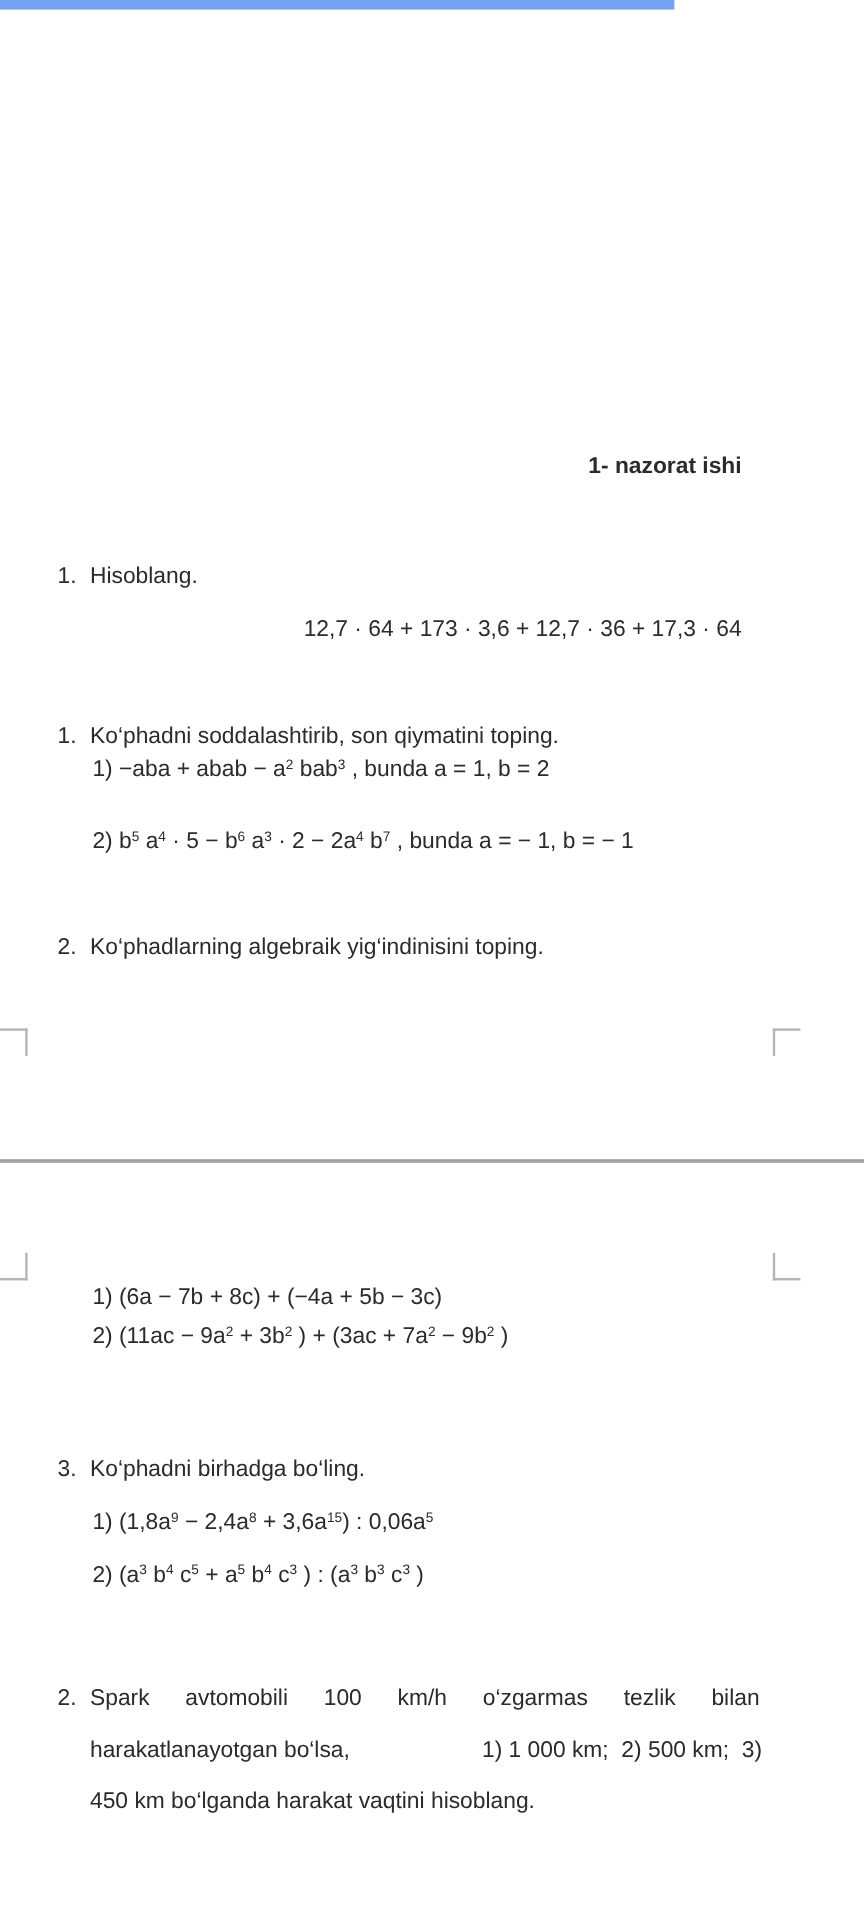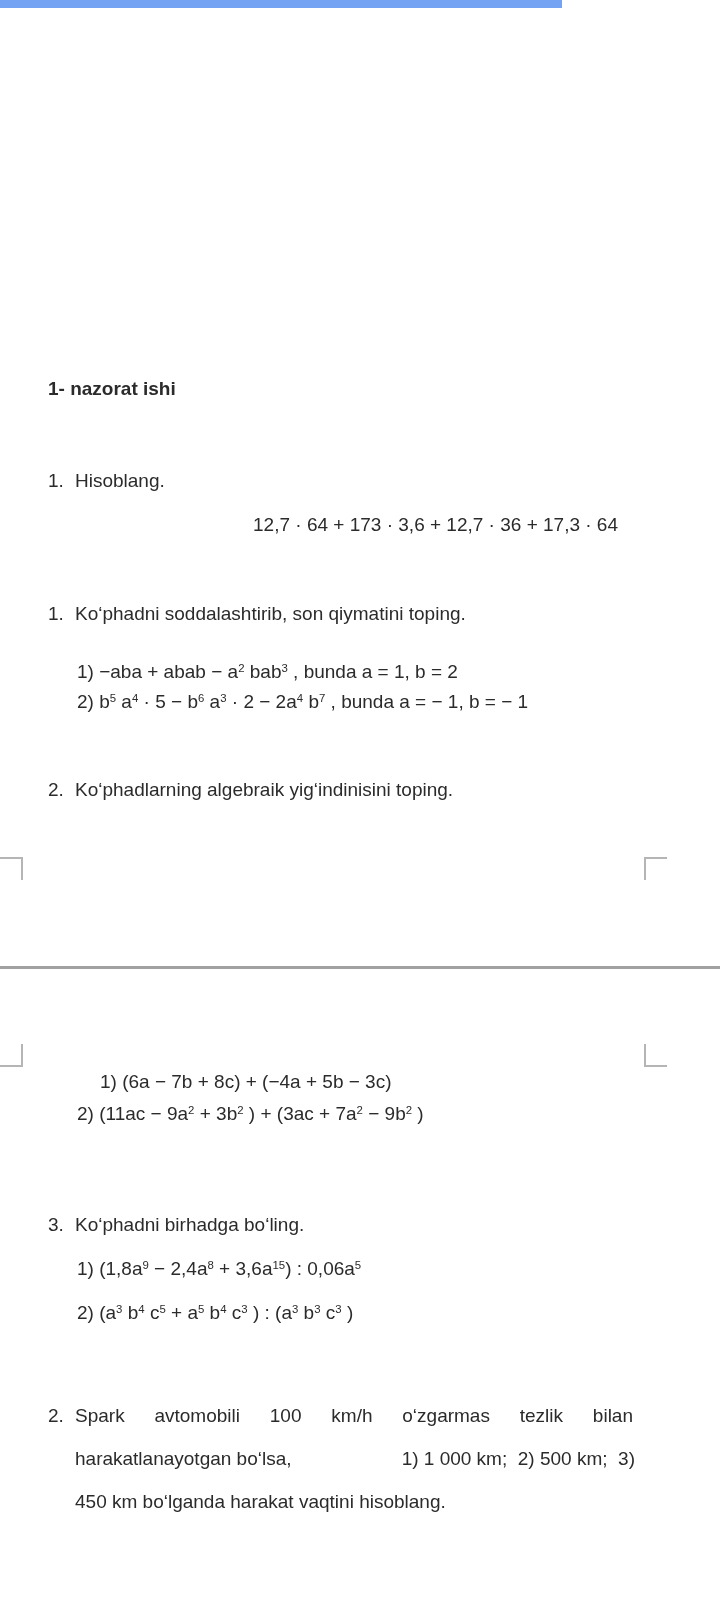--- a/index.html
+++ b/index.html
@@ -3,21 +3,21 @@
 <meta charset="utf-8">
 <style>
   html,body{margin:0;padding:0;}
   body{
     width:720px;height:1600px;position:relative;background:#ffffff;overflow:hidden;
     font-family:"Liberation Sans","DejaVu Sans",sans-serif;
     font-size:19px;line-height:24px;color:#2b2b2b;
   }
   .abs{position:absolute;}
   .progress{position:absolute;left:0;top:0;width:562px;height:8px;background:#74a3f3;}
-  .title{left:48px;top:377px;width:570px;text-align:left;font-weight:700;}
+  .title{left:48px;top:377px;width:570px;text-align:right;font-weight:700;}
   .row{position:absolute;left:48px;display:flex;}
   .qnum{flex:none;width:27px;}
   .sub{position:absolute;left:77px;white-space:nowrap;}
   .expr{left:48px;top:513px;width:570px;text-align:right;}
   sup{font-size:60%;line-height:0;position:relative;top:-0.55em;vertical-align:baseline;}
   .corner{position:absolute;width:21px;height:21px;}
   .c-tl-br{border-top:2px solid #b5b5b5;border-right:2px solid #b5b5b5;}
   .c-tl-bl{border-top:2px solid #b5b5b5;border-left:2px solid #b5b5b5;}
   .c-bl-br{border-bottom:2px solid #b5b5b5;border-right:2px solid #b5b5b5;}
   .c-bl-bl{border-bottom:2px solid #b5b5b5;border-left:2px solid #b5b5b5;}
@@ -38,37 +38,37 @@
   <span>Hisoblang.</span>
 </div>
 
 <div class="abs expr">12,7 · 64 + 173 · 3,6 + 12,7 · 36 + 17,3 · 64</div>
 
 <div class="row" style="top:602px;">
   <span class="qnum">1.</span>
   <span>Ko‘phadni soddalashtirib, son qiymatini toping.</span>
 </div>
 
-<div class="sub" style="top:660px;">1) −aba + abab − a<sup>2</sup> bab<sup>3</sup> , bunda a = 1, b = 2</div>
+<div class="sub" style="top:630px;">1) −aba + abab − a<sup>2</sup> bab<sup>3</sup> , bunda a = 1, b = 2</div>
 <div class="sub" style="top:690px;text-align:center;">2) b<sup>5</sup> a<sup>4</sup> · 5 − b<sup>6</sup> a<sup>3</sup> · 2 − 2a<sup>4</sup> b<sup>7</sup> , bunda a = − 1, b = − 1</div>
 
 <div class="row" style="top:778px;">
   <span class="qnum">2.</span>
   <span>Ko‘phadlarning algebraik yig‘indinisini toping.</span>
 </div>
 
 <div class="corner c-tl-br" style="left:0;top:857px;"></div>
 <div class="corner c-tl-bl" style="left:644px;top:857px;"></div>
 
 <div class="divider"></div>
 
 <div class="corner c-bl-br" style="left:0;top:1044px;"></div>
 <div class="corner c-bl-bl" style="left:644px;top:1044px;"></div>
 
-<div class="sub" style="top:1070px;margin-left:23px;">1) (6a − 7b + 8c) + (−4a + 5b − 3c)</div>
+<div class="sub" style="top:1070px;">1) (6a − 7b + 8c) + (−4a + 5b − 3c)</div>
 <div class="sub" style="top:1102px;">2) (11ac − 9a<sup>2</sup> + 3b<sup>2</sup> ) + (3ac + 7a<sup>2</sup> − 9b<sup>2</sup> )</div>
 
 <div class="row" style="top:1213px;">
   <span class="qnum">3.</span>
   <span>Ko‘phadni birhadga bo‘ling.</span>
 </div>
 
 <div class="sub" style="top:1257px;">1) (1,8a<sup>9</sup> − 2,4a<sup>8</sup> + 3,6a<sup>15</sup>) : 0,06a<sup>5</sup></div>
 <div class="sub" style="top:1301px;">2) (a<sup>3</sup> b<sup>4</sup> c<sup>5</sup> + a<sup>5</sup> b<sup>4</sup> c<sup>3</sup> ) : (a<sup>3</sup> b<sup>3</sup> c<sup>3</sup> )</div>
 

